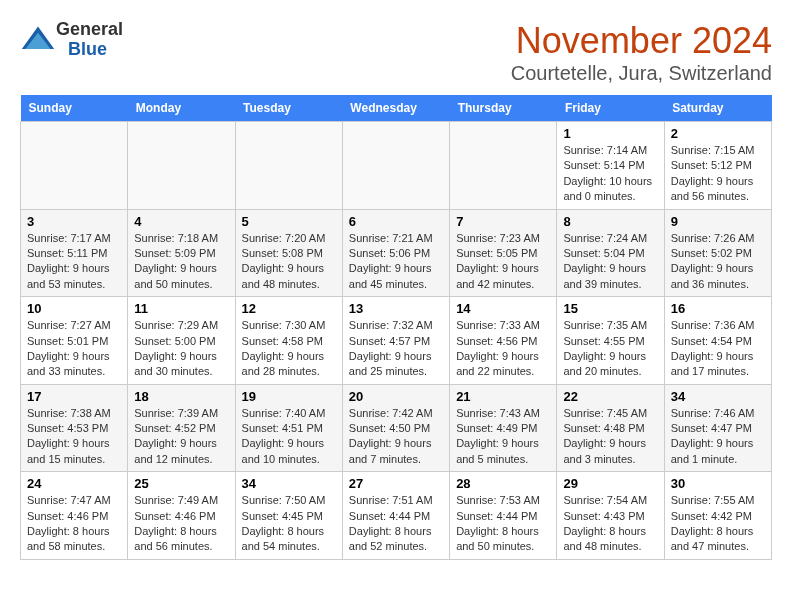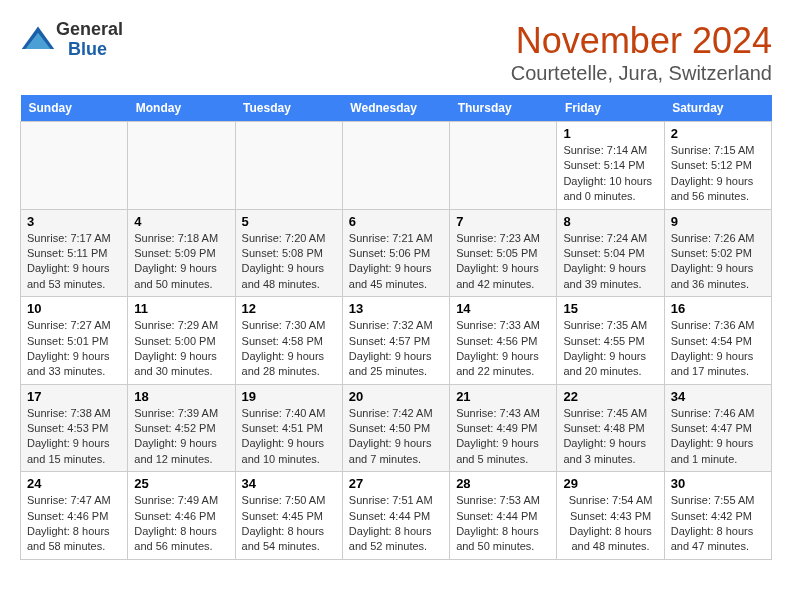--- a/index.html
+++ b/index.html
@@ -324,21 +324,21 @@
         </td>
         <td>
           <span class="day-number">28</span>
           <div class="day-info" style="white-space: pre-line;">Sunrise: 7:53 AM
 Sunset: 4:44 PM
 Daylight: 8 hours
 and 50 minutes.</div>
         </td>
         <td>
           <span class="day-number">29</span>
-          <div class="day-info" style="white-space: pre-line; text-align: center;">Sunrise: 7:54 AM
+          <div class="day-info" style="white-space: pre-line;">Sunrise: 7:54 AM
 Sunset: 4:43 PM
 Daylight: 8 hours
 and 48 minutes.</div>
         </td>
         <td>
           <span class="day-number">30</span>
           <div class="day-info" style="white-space: pre-line;">Sunrise: 7:55 AM
 Sunset: 4:42 PM
 Daylight: 8 hours
 and 47 minutes.</div>

